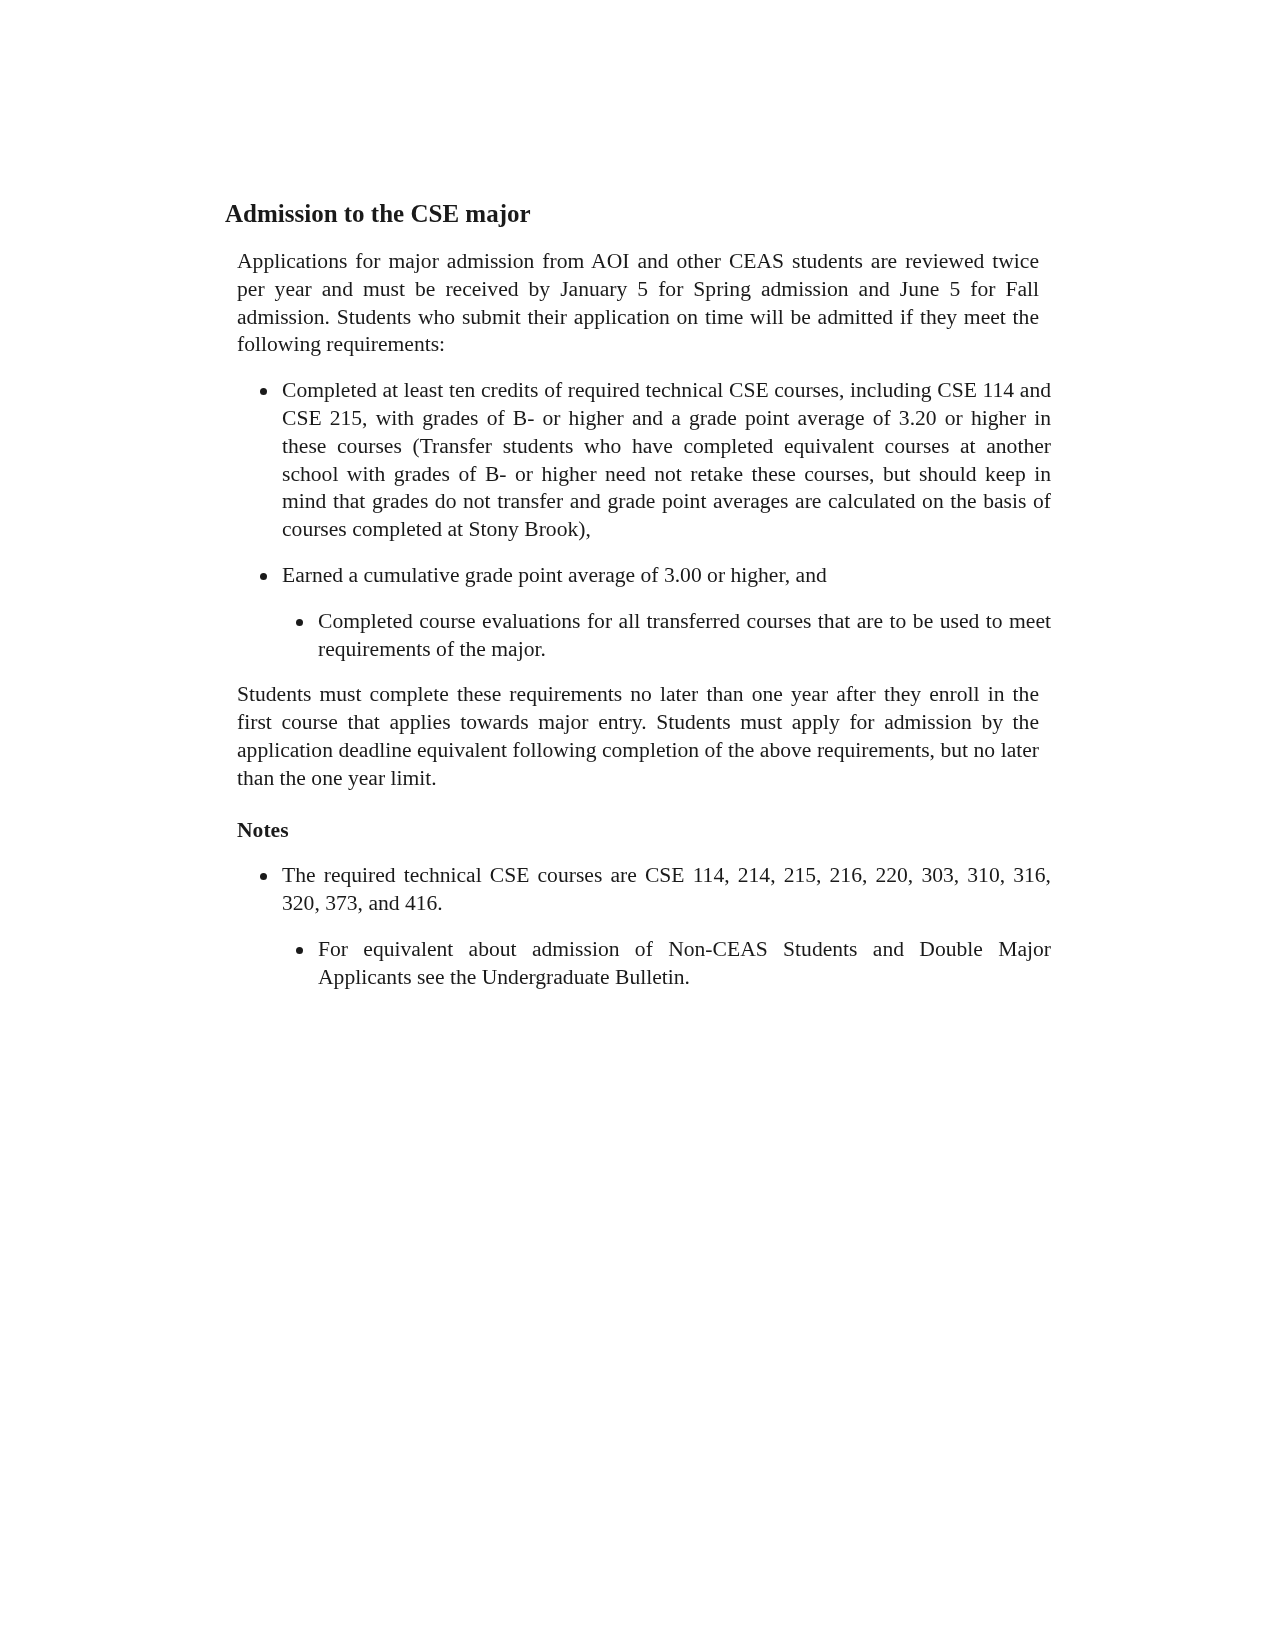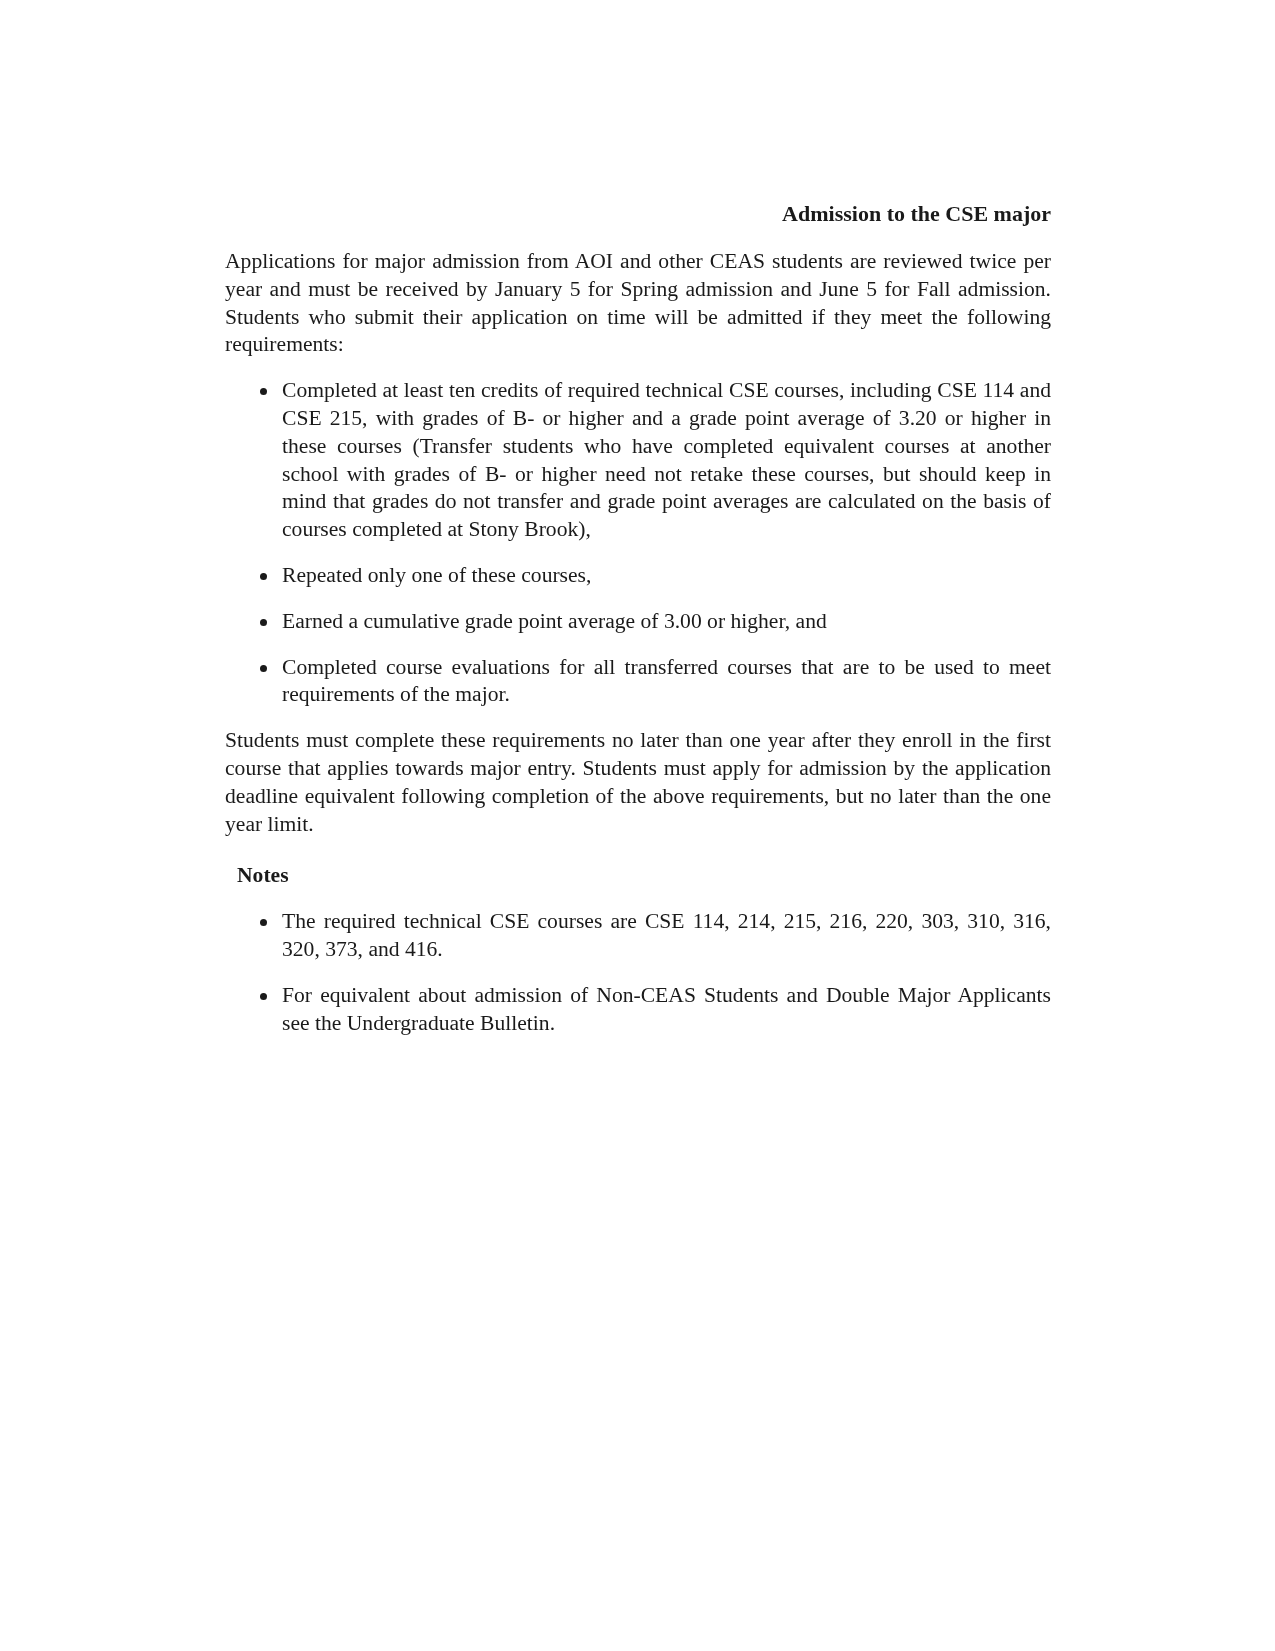--- a/index.html
+++ b/index.html
@@ -17,47 +17,48 @@
     }
     .page {
       position: absolute;
       left: 225px;
       top: 200px;
       width: 826px;
       font-size: 21.6px;
       line-height: 27.8px;
     }
     .title {
-      text-align: right;
+      text-align: left;
       font-weight: bold;
-      font-size: 22px;
+      font-size: 25px;
       margin: 0 0 21px 0;
       line-height: 27px;
     }
     .para {
       text-align: justify;
-      margin: 0;
+      margin: 12px;
     }
     .para.after-list {
       margin-top: 18px;
     }
     ul.bullets {
       list-style: none;
       margin: 18px 0 0 0;
       padding: 0 0 0 57px;
     }
     ul.bullets li {
       position: relative;
       text-align: justify;
       margin: 0 0 18px 0;
       -webkit-hyphens: manual;
       hyphens: manual;
     }
     ul.bullets li:last-child {
       margin-bottom: 0;
+      margin-left: 36px;
     }
     .bullet {
       position: absolute;
       left: -22px;
       top: 11px;
       width: 7px;
       height: 7px;
       border-radius: 50%;
       background: #1a1a1a;
     }
@@ -74,24 +75,20 @@
 
   <p class="para">Applications for major admission from AOI and other CEAS students are reviewed twice per year and must be received by January 5 for Spring admission and June 5 for Fall admission. Students who submit their application on time will be admitted if they meet the following requirements:</p>
 
   <ul class="bullets">
     <li>
       <span class="bullet"></span>
       <span>Completed at least ten credits of required technical CSE courses, including CSE 114 and CSE 215, with grades of B- or higher and a grade point average of 3.20 or higher in these courses (Transfer students who have completed equivalent courses at another school with grades of B- or higher need not retake these courses, but should keep in mind that grades do not transfer and grade point averages are calculated on the basis of courses completed at Stony Brook),</span>
     </li>
     <li>
       <span class="bullet"></span>
-      <span>Repeated only one of these courses,</span>
-    </li>
-    <li>
-      <span class="bullet"></span>
       <span>Earned a cumulative grade point average of 3.00 or higher, and</span>
     </li>
     <li>
       <span class="bullet"></span>
       <span>Completed course evaluations for all transferred courses that are to be used to meet requirements of the major.</span>
     </li>
   </ul>
 
   <p class="para after-list">Students must complete these requirements no later than one year after they enroll in the first course that applies towards major entry.  Students must apply for admission by the application deadline equivalent following completion of the above requirements, but no later than the one year limit.</p>
 

